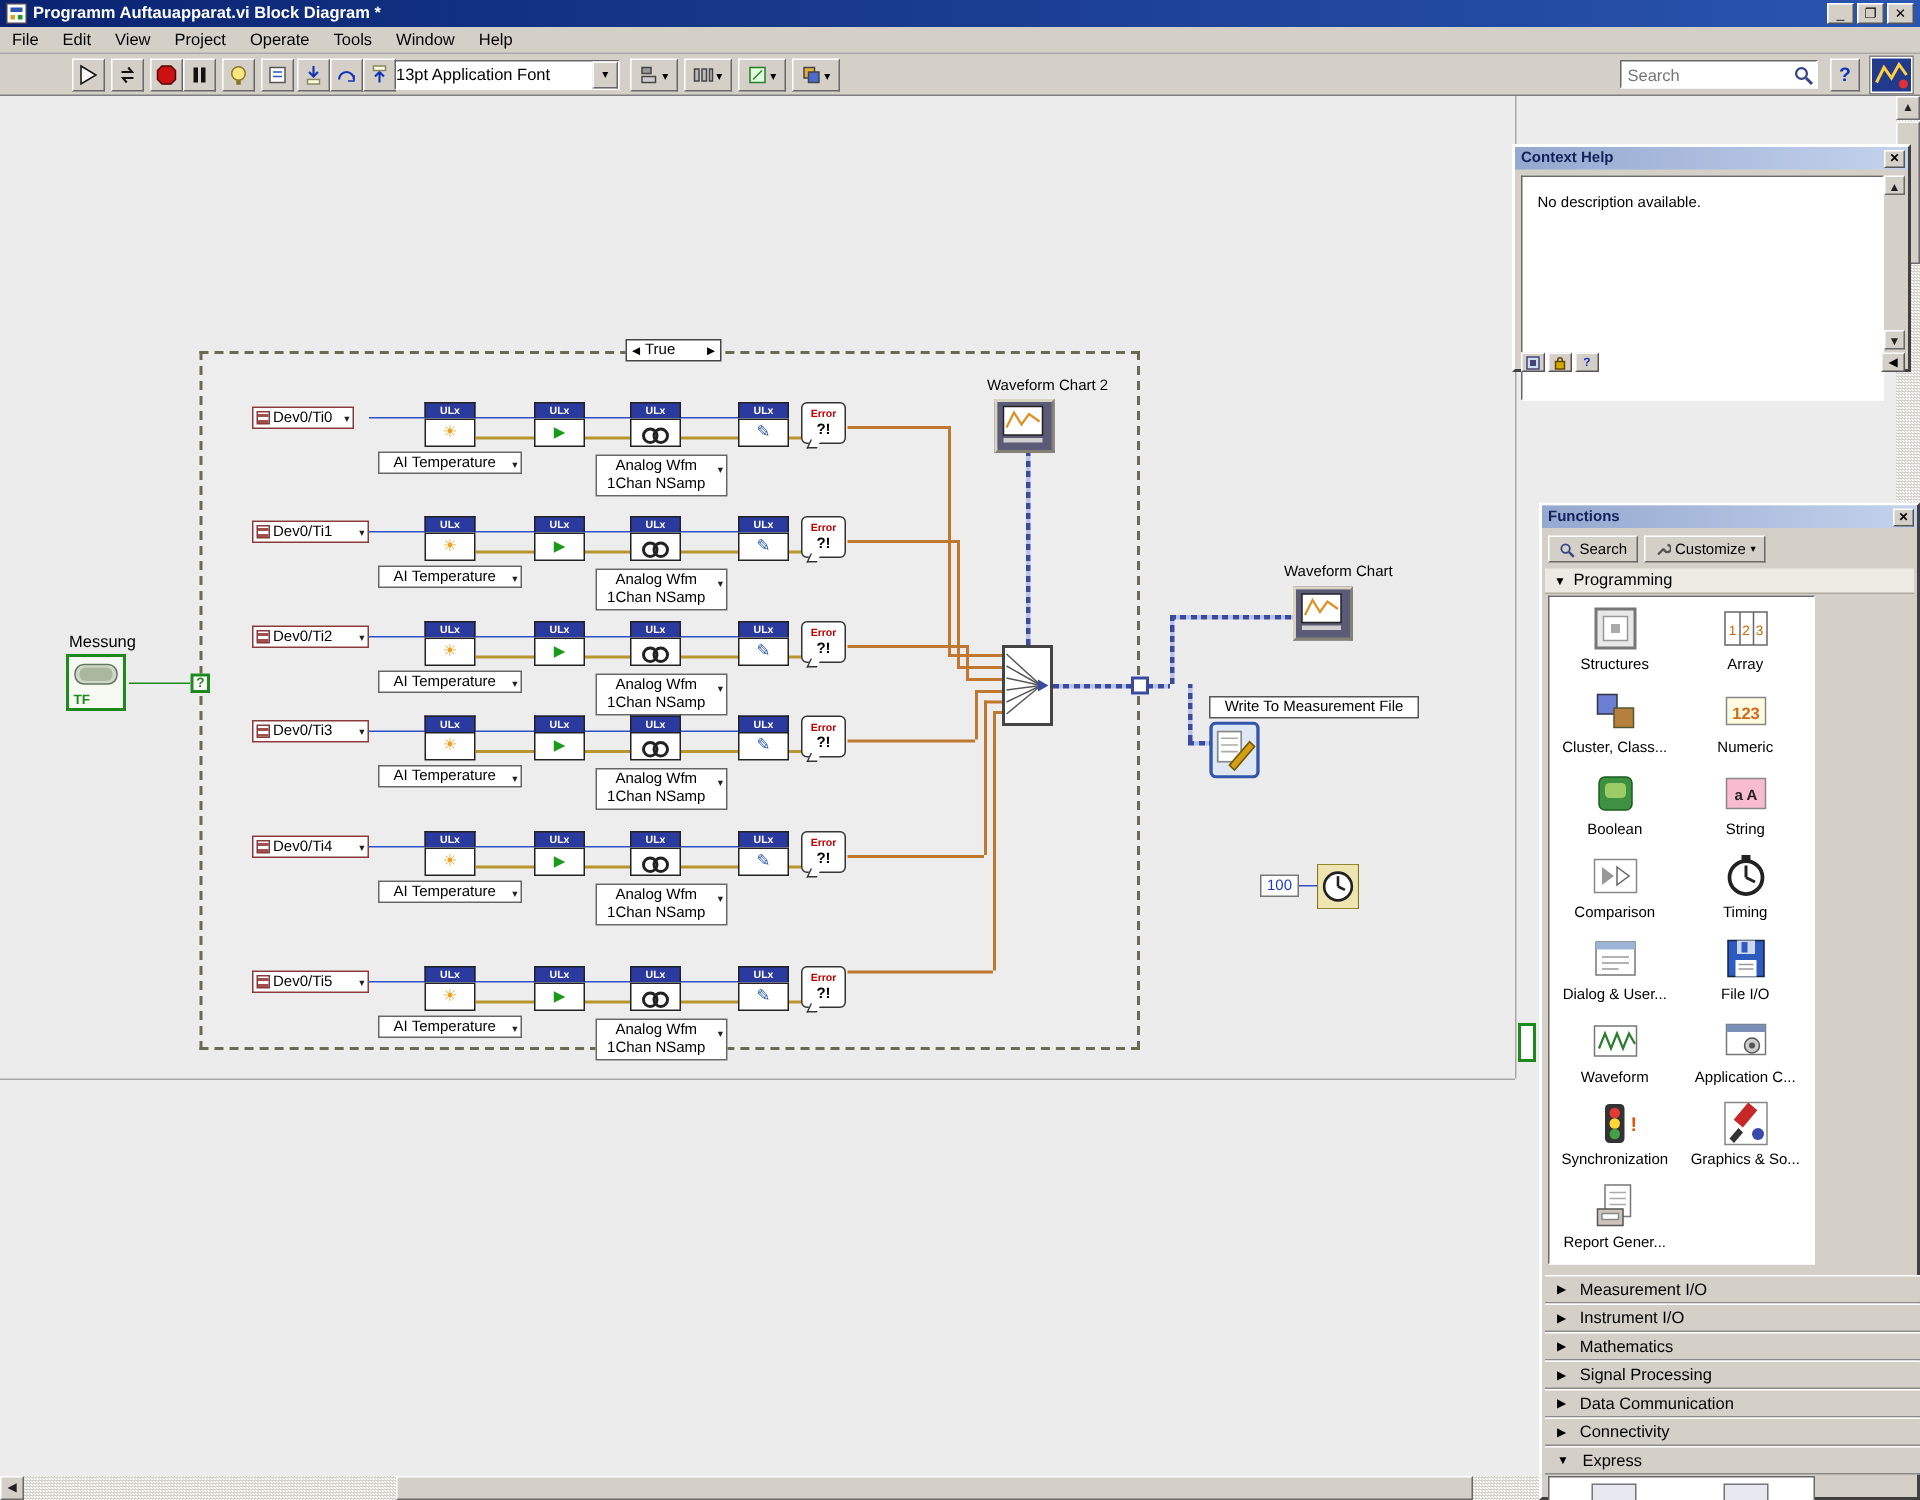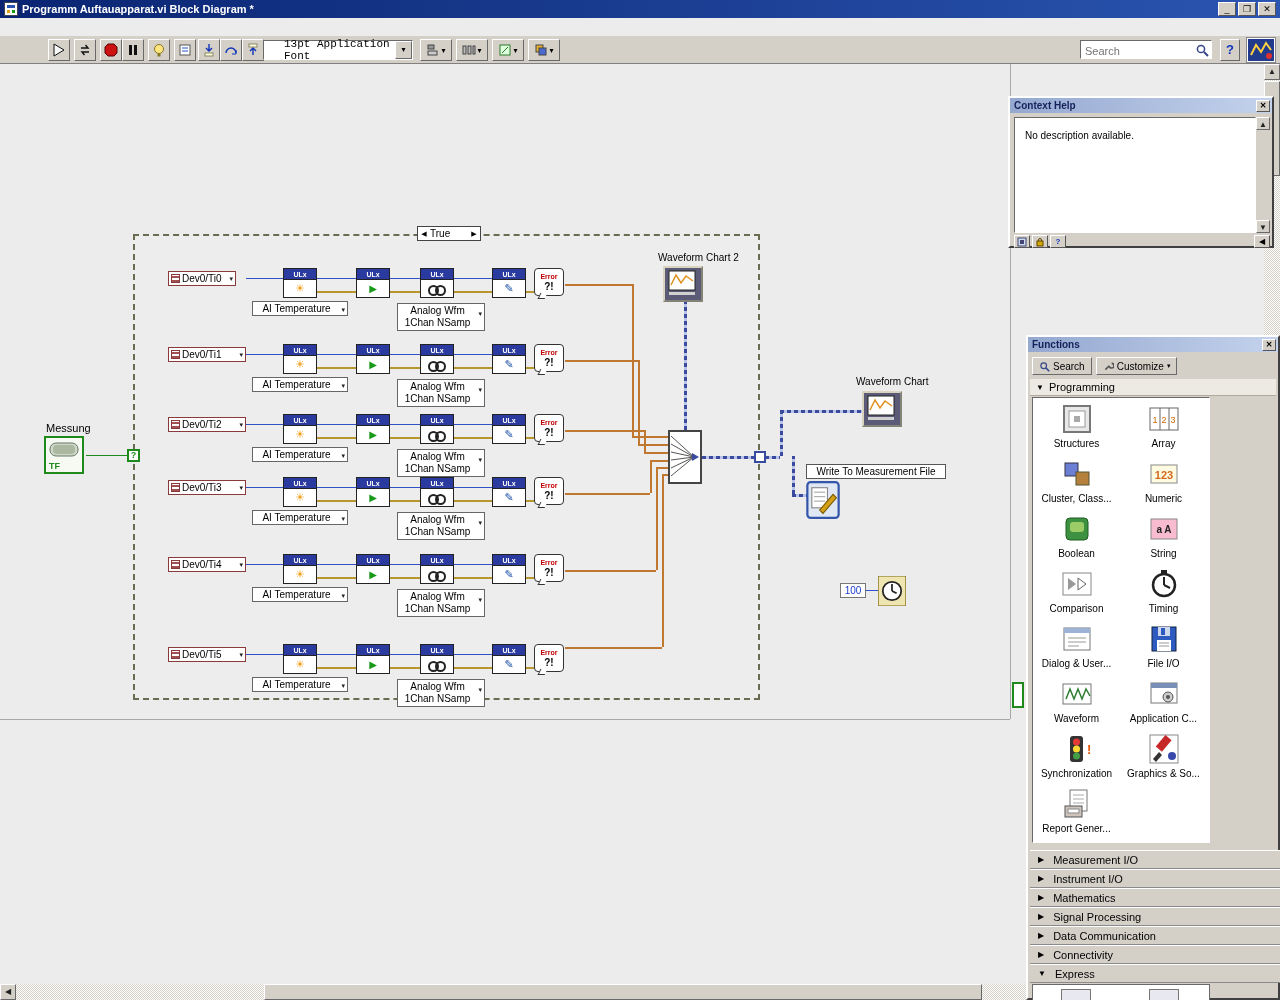--- a/index.html
+++ b/index.html
@@ -22,21 +22,21 @@
   .menu-item { padding:2px 8px; }
 
   #toolbar { position:absolute; left:0; top:36px; width:1280px; height:28px; background:#D4D0C8;
     border-bottom:1px solid #808080; }
   .tbtn { position:absolute; top:3px; width:22px; height:22px; background:#D4D0C8; border:1px solid;
     border-color:#fff #696969 #696969 #fff; display:flex; align-items:center; justify-content:center; }
   .tdrop { position:absolute; top:3px; width:32px; height:22px; background:#D4D0C8; border:1px solid;
     border-color:#fff #696969 #696969 #fff; display:flex; align-items:center; justify-content:center; gap:1px; font-size:8px; }
   #font-combo { position:absolute; left:263px; top:4px; width:150px; height:20px; background:#fff;
     border:1px solid; border-color:#696969 #fff #fff #696969; font-size:11px; display:flex; align-items:center; }
-  #font-combo .fc-text { flex:1; padding-left:20px;font-family:Liberation Mono, monospace; }
+  #font-combo .fc-text { flex:1; padding-left:0; }
   #font-combo .fc-arrow { width:17px; height:18px; background:#D4D0C8; border:1px solid; border-color:#fff #696969 #696969 #fff;
     font-size:8px; text-align:center; line-height:16px; }
   #search-field { position:absolute; left:1080px; top:4px; width:132px; height:19px; background:#fff;
     border:1px solid; border-color:#696969 #fff #fff #696969; }
   #search-field input { width:108px; height:15px; border:none; outline:none; font-size:11px; padding-left:4px;
     font-family:"Liberation Sans",sans-serif; background:transparent; }
   #search-field svg { position:absolute; right:2px; top:2px; }
   #help-btn { position:absolute; left:1220px; top:3px; width:20px; height:22px; background:#D4D0C8; border:1px solid;
     border-color:#fff #696969 #696969 #fff; color:#1133bb; font-weight:bold; font-size:13px; text-align:center; line-height:20px; }
   #app-logo { position:absolute; left:1246px; top:1px; width:30px; height:26px; border:1px solid #888; }
@@ -111,21 +111,21 @@
   #partial-green { position:absolute; left:1012px; top:618px; width:12px; height:26px; border:2px solid #1e8a1e; background:#fff; }
 
   
   .float-win { position:absolute; background:#D4D0C8; border:2px solid; border-color:#fff #404040 #404040 #fff; }
   .fw-title { height:15px; background:linear-gradient(90deg,#94a8d0,#c4d2ec); display:flex; align-items:center;
     font-size:10px; font-weight:bold; color:#15215a; padding-left:4px; }
   .fw-close { margin-left:auto; width:14px; height:12px; margin-right:2px; background:#D4D0C8; border:1px solid;
     border-color:#fff #555 #555 #fff; font-size:8px; line-height:10px; text-align:center; color:#000; }
 
   #context-help { left:1008px; top:96px; width:266px; height:152px; z-index:50; }
-  #ch-content { position:absolute; left:4px; top:19px; width:242px; height:116px; background:#fff;
+  #ch-content { position:absolute; left:4px; top:19px; width:242px; height:150px; background:#fff;
     border:1px solid; border-color:#696969 #fff #fff #696969; font-size:10px; }
   #ch-scroll { position:absolute; left:246px; top:19px; width:14px; height:116px; }
   #ch-bottom { position:absolute; left:4px; top:137px; width:256px; height:14px; display:flex; gap:2px; }
   .ch-mini-btn { width:16px; height:13px; background:#D4D0C8; border:1px solid; border-color:#fff #555 #555 #fff;
     display:flex; align-items:center; justify-content:center; font-size:8px; }
   .tf-badge { display:inline-block; border:1px solid #2a7a2a; color:#2a7a2a; background:#e4f2e4;
     font-size:8px; font-weight:bold; padding:0 1px; line-height:9px; }
 
   #functions-palette { left:1026px; top:335px; width:254px; height:665px; z-index:60; }
   #fp-toolbar { position:absolute; left:2px; top:17px; width:246px; height:24px; display:flex; gap:4px; padding:3px 2px; }
@@ -578,20 +578,30 @@
         </svg>
     </span>
     <span class="tb-title">Programm Auftauapparat.vi Block Diagram *</span>
     <span class="tb-btns">
       <span class="cbtn">_</span>
       <span class="cbtn">❐</span>
       <span class="cbtn">✕</span>
     </span>
   </div>
 
+  <div id="menubar">
+    <span class="menu-item">File</span>
+    <span class="menu-item">Edit</span>
+    <span class="menu-item">View</span>
+    <span class="menu-item">Project</span>
+    <span class="menu-item">Operate</span>
+    <span class="menu-item">Tools</span>
+    <span class="menu-item">Window</span>
+    <span class="menu-item">Help</span>
+  </div>
 
   <div id="toolbar">
     <span class="tbtn" style="left:48px">
       <svg width="16" height="16" viewBox="0 0 16 16">
           <path d="M3 2 L13 8 L3 14 Z" fill="#f8f8f8" stroke="#111"></path>
         </svg>
       </span>
     <span class="tbtn" style="left:74px">
       <svg width="16" height="16" viewBox="0 0 16 16">
           <path d="M4 6 h7 l-2.5 -3 M12 10 h-7 l2.5 3" stroke="#111" fill="none" stroke-width="1.4"></path>

